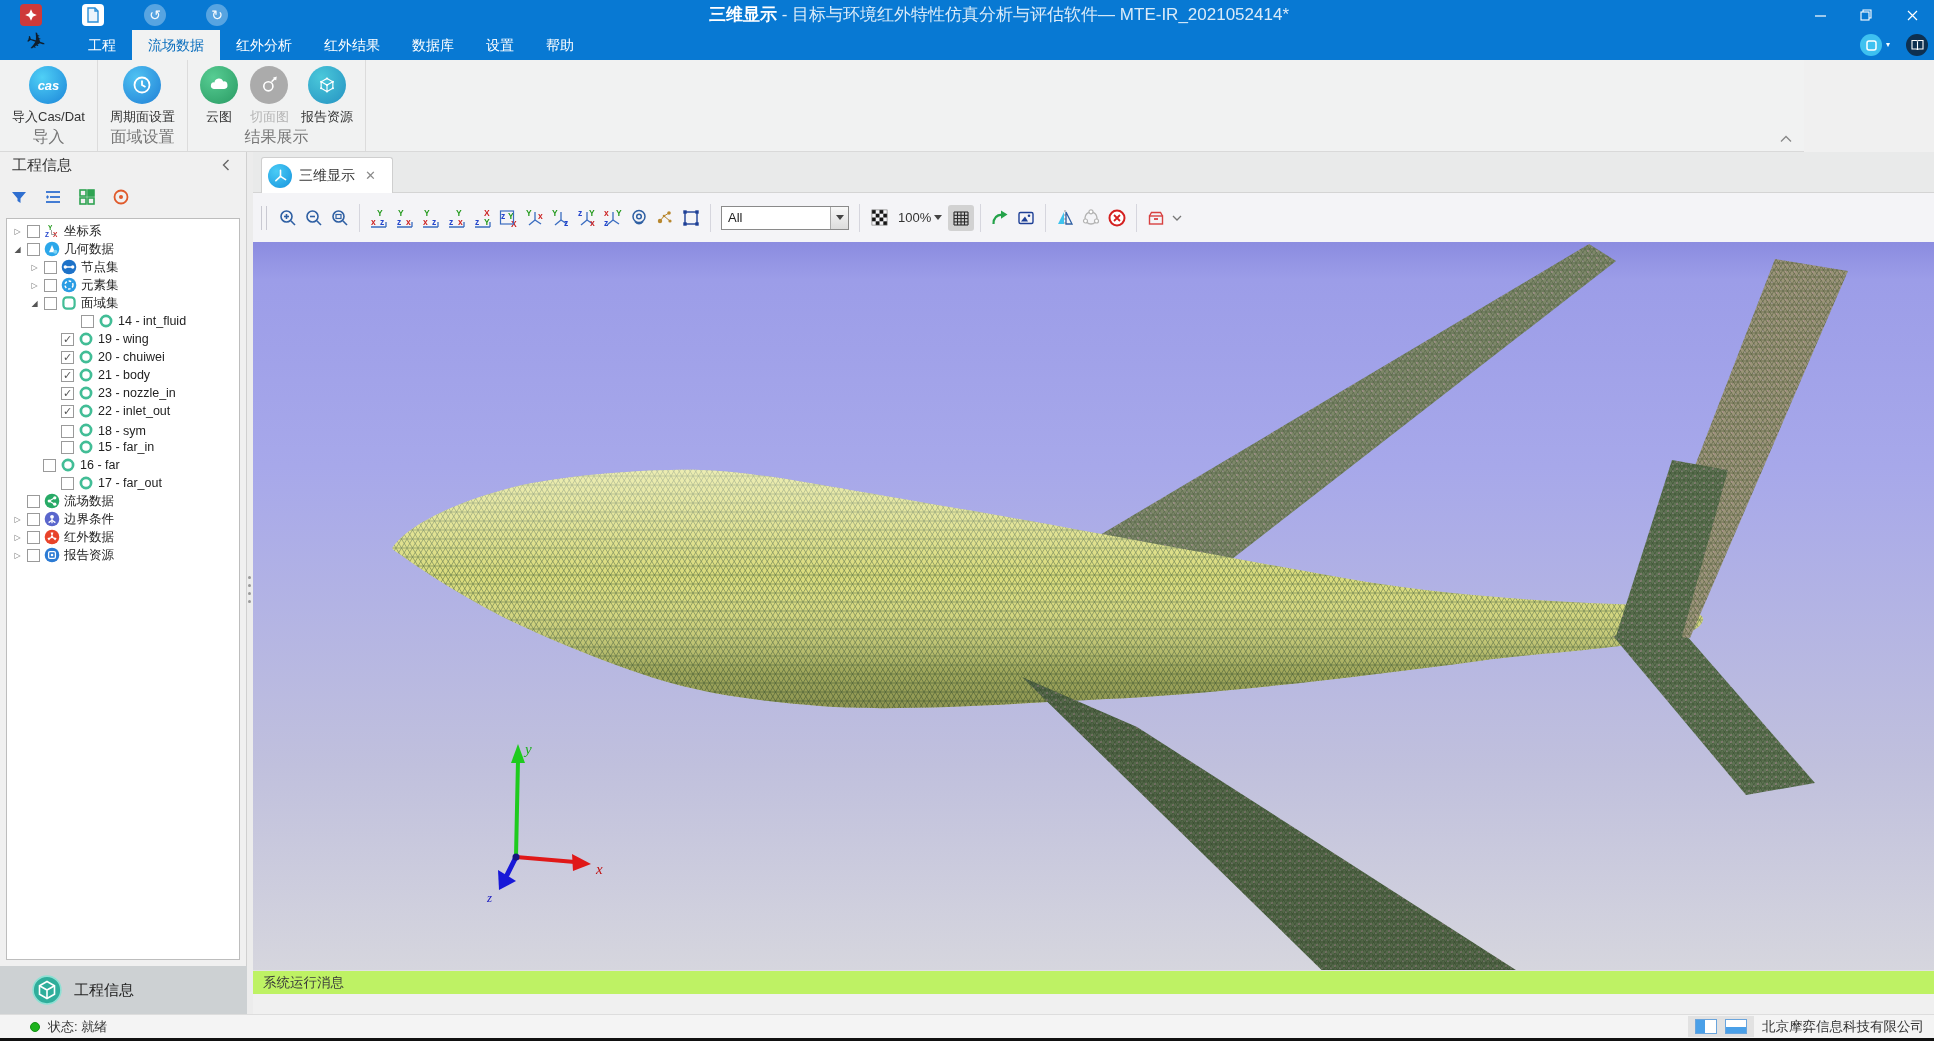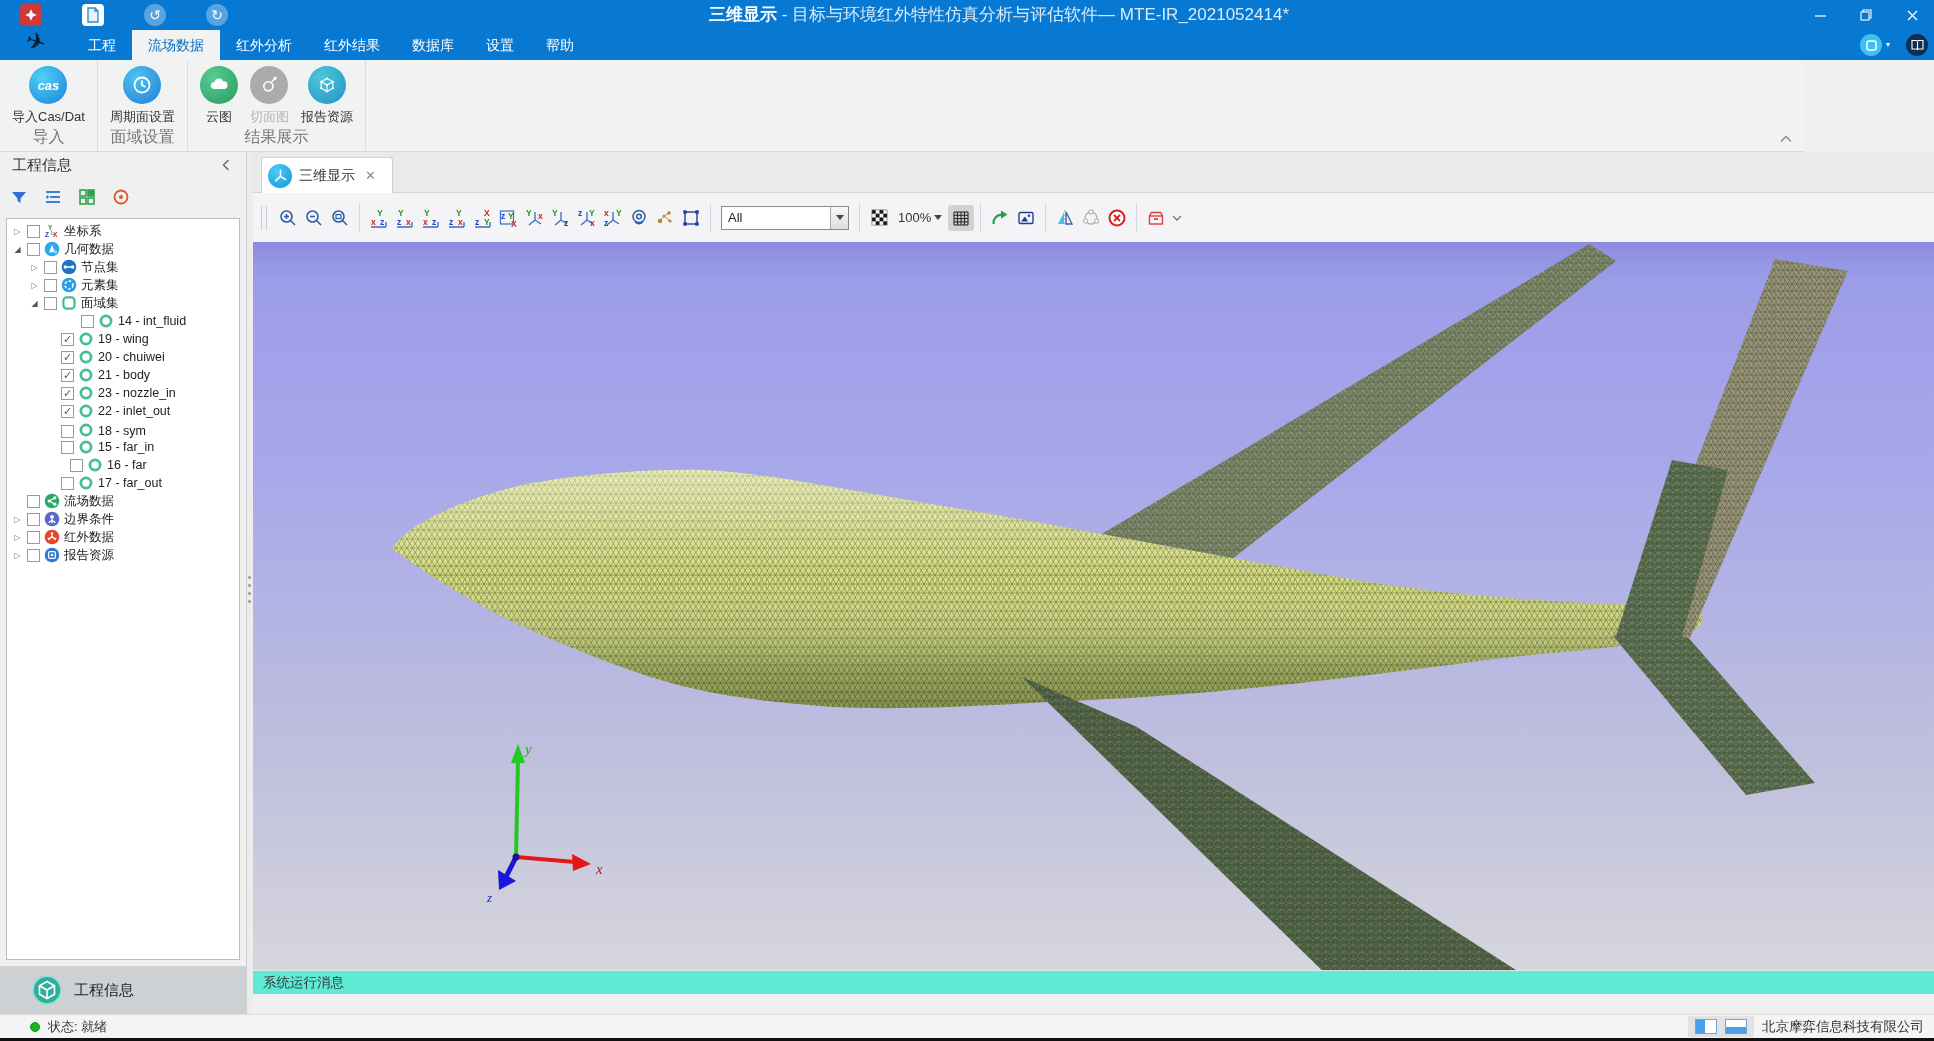--- a/index.html
+++ b/index.html
@@ -79,21 +79,21 @@
   #filter-select .val{flex:1;padding-left:6px;}
   #filter-select .dd{width:17px;height:22px;background:linear-gradient(#f8f8f8,#dcdcdc);border-left:1px solid #aaa;
         display:flex;align-items:center;justify-content:center;}
   .caret{width:0;height:0;border-left:4px solid transparent;border-right:4px solid transparent;border-top:5px solid #444;}
   #zoom-label{font-size:13px;color:#333;margin:0 3px 0 6px;}
   #zoom-caret{margin-right:6px;}
   
   #viewport{left:253px;top:242px;width:1681px;height:748px;
      background:linear-gradient(180deg,#8b8ce0 0%,#9c9de8 5%,#a7a8ea 30%,#c0c0dd 70%,#d8d8de 100%);}
   
-  #messagebar{left:253px;top:970px;width:1681px;height:24px;background:#5eead4;border-top:1px solid #e2e2e2;
+  #messagebar{left:253px;top:970px;width:1681px;height:24px;background:#bef264;border-top:1px solid #e2e2e2;
      box-sizing:border-box;font-size:13.5px;color:#3a3a3a;line-height:23px;padding-left:10px;}
   #statusbar{left:0;top:1014px;width:1934px;height:24px;background:#f4f4f4;border-top:1px solid #ddd;box-sizing:border-box;}
   #status-dot{position:absolute;left:30px;top:7px;width:10px;height:10px;border-radius:50%;background:#1db31d;border:1px solid #149114;box-sizing:border-box;}
   #status-text{position:absolute;left:48px;top:0;line-height:23px;font-size:13px;color:#333;}
   #layout-toggles{position:absolute;right:180px;top:1px;width:66px;height:21px;background:#e2e2e2;display:flex;align-items:center;justify-content:center;gap:8px;}
   .lt-ico{width:22px;height:15px;background:#fff;border:1px solid #6aa5dd;position:relative;box-sizing:border-box;}
   .lt-ico.left::before{content:"";position:absolute;left:0;top:0;width:9px;height:13px;background:#4aa0e8;}
   .lt-ico.bottom::before{content:"";position:absolute;left:0;bottom:0;width:20px;height:6px;background:#4aa0e8;}
   #company{position:absolute;right:10px;top:0;line-height:23px;font-size:13.5px;color:#333;}
   #bottom-edge{left:0;top:1038px;width:1934px;height:3px;background:#111;}
@@ -415,21 +415,21 @@
       <div class="trow" style="padding-left: 38px;">
         <span class="texp"></span>
         <span class="tcb"></span>
         <span class="tico">
           <svg width="16" height="16" viewBox="0 0 16 16">
             <circle cx="8" cy="8" r="5.1" fill="#fff" stroke="#42bd96" stroke-width="2.7"></circle>
           </svg>
         </span>
         <span class="tlabel">15 - far_in</span>
       </div>
-      <div class="trow" style="padding-left: 47px;">
+      <div class="trow" style="padding-left: 20px;">
         <span class="texp"></span>
         <span class="tcb"></span>
         <span class="tico">
           <svg width="16" height="16" viewBox="0 0 16 16">
             <circle cx="8" cy="8" r="5.1" fill="#fff" stroke="#42bd96" stroke-width="2.7"></circle>
           </svg>
         </span>
         <span class="tlabel">16 - far</span>
       </div>
       <div class="trow" style="padding-left: 38px;">

